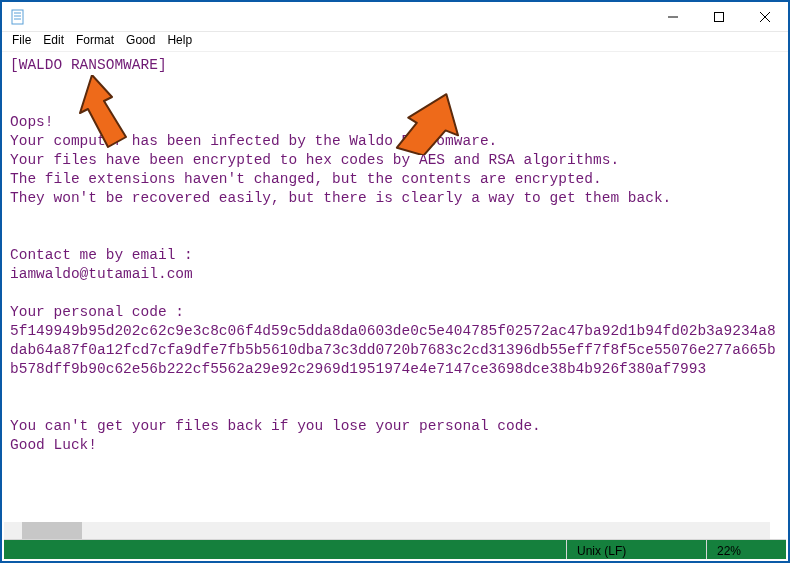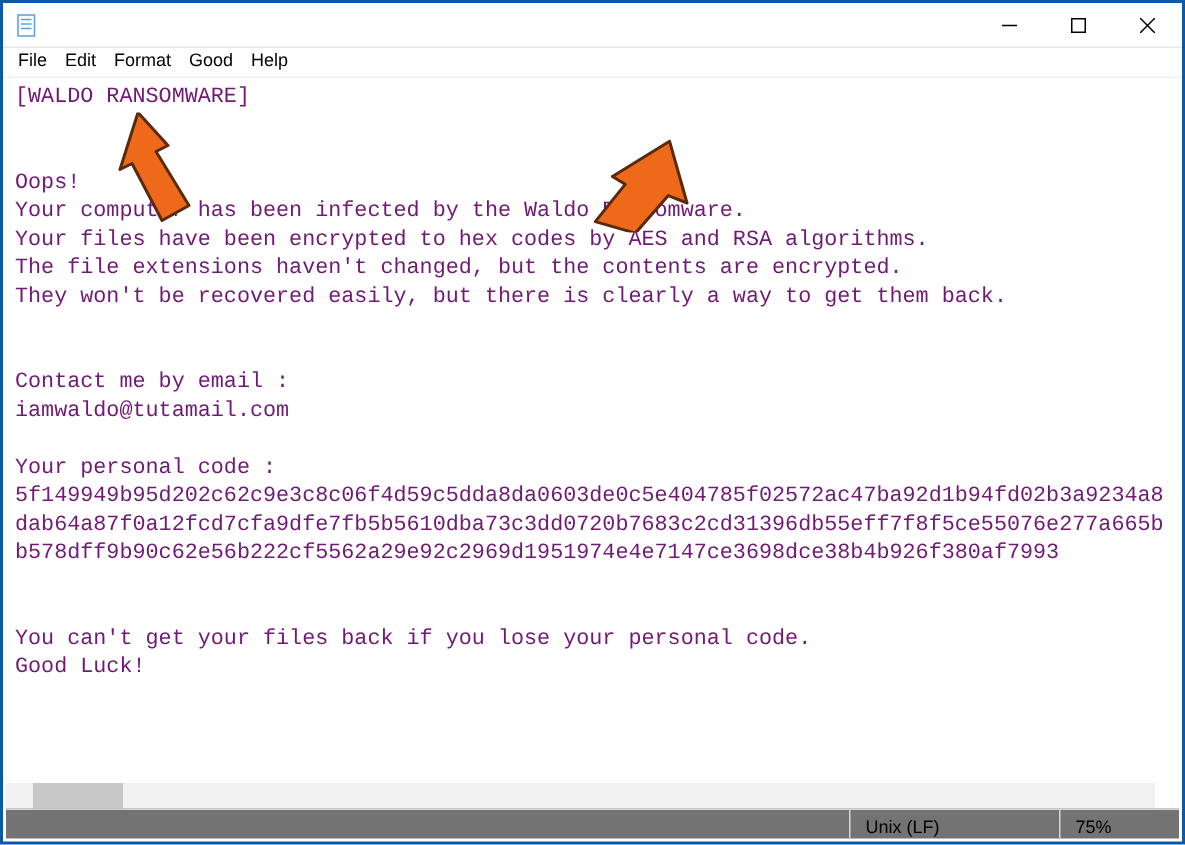--- a/index.html
+++ b/index.html
@@ -72,21 +72,21 @@
   }
   .hscroll-thumb {
     width: 60px; height: 100%;
     background: #c7c7c7;
     margin-left: 18px;
   }
   .statusbar {
     position: absolute;
     left: 2px; right: 2px; bottom: 2px;
     height: 20px;
-    background: #737373;
+    background: #15803d;
     display: flex;
     font-size: 12px;
     color:#000;
     border-top: 1px solid #d6d6d6;
   }
   .status-cell {
     border-left: 1px solid #d6d6d6;
     padding: 2px 10px 0 10px;
     display: flex; align-items: center;
   }
@@ -166,14 +166,14 @@
   </g>
 </svg>
 
 <div class="hscroll">
   <div class="hscroll-thumb"></div>
 </div>
 
 <div class="statusbar">
   <span class="status-spacer"></span>
   <span class="status-cell" style="width:140px">Unix (LF)</span>
-  <span class="status-cell" style="width:80px">75%</span>
+  <span class="status-cell" style="width:80px">22%</span>
 </div>
 
 </body></html>

